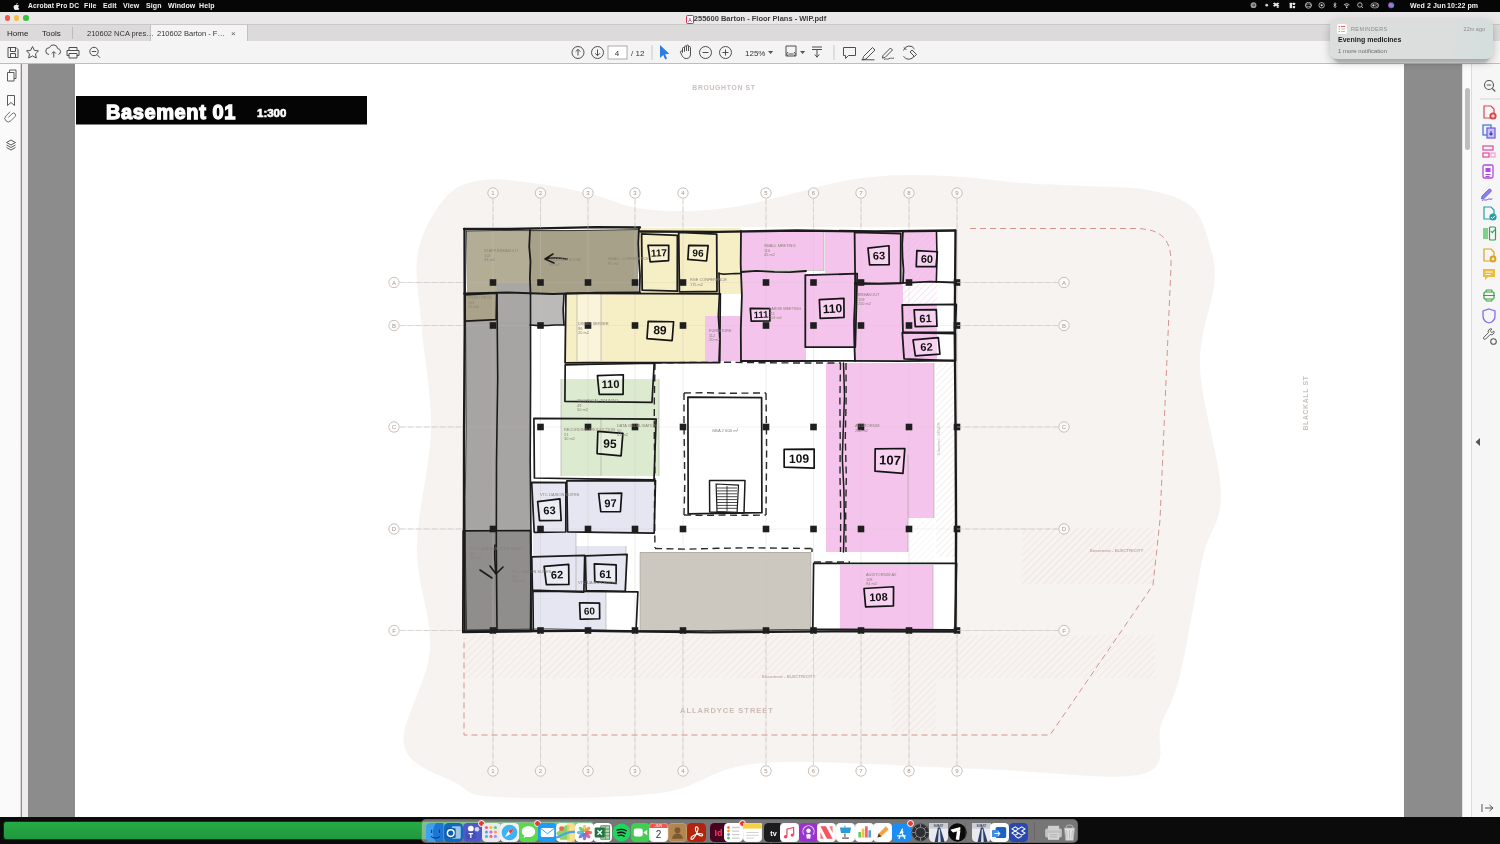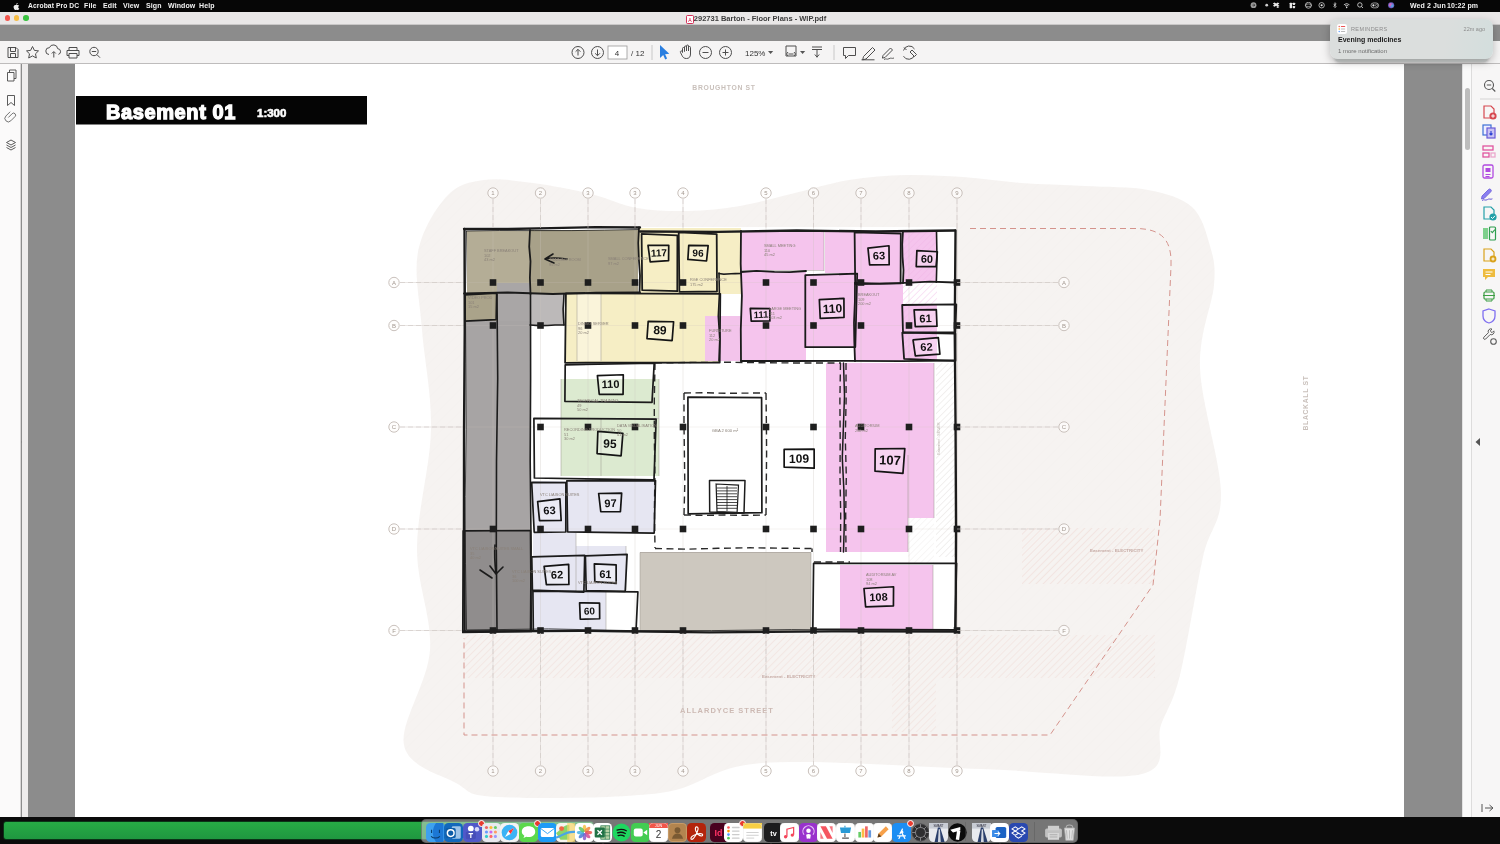--- a/index.html
+++ b/index.html
@@ -777,22 +777,34 @@
 
  <div class="tl" style="left:4.5px;background:#f2564d;"></div>
  <div class="tl" style="left:13.5px;background:#f5bd46;"></div>
  <div class="tl" style="left:23px;background:#38c240;"></div>
 
  <svg class="abs" style="left:686px;top:2.5px" width="8" height="9" viewBox="0 0 8 9">
         <rect x="0.5" y="0.5" width="7" height="8" rx="1" fill="#fff" stroke="#c03" stroke-width="0.8"></rect>
         <text x="4" y="6.5" font-size="5" fill="#c03" text-anchor="middle" font-family="Liberation Sans">A</text>
       </svg>
 </div>
-<div id="wintitle">292731 Barton - Floor Plans - WIP.pdf</div>
-
+<div id="wintitle">255600 Barton - Floor Plans - WIP.pdf</div>
+
+<div id="tabbar">
+
+ <div id="activetab"></div>
+ <span class="tabtxt" style="left:7px;color:#222;">Home</span>
+ <span class="tabtxt" style="left:42px;color:#222;">Tools</span>
+ <div class="tabsep" style="left:72px;"></div>
+
+ <span class="tabtxt" style="left:87px;font-size:7.5px;">210602 NCA pres…</span>
+
+ <span class="tabtxt" style="left:157px;font-size:7.5px;">210602 Barton - F…</span>
+ <span class="tabtxt" style="left:231px;font-size:8px;color:#555;">×</span>
+</div>
 
 <div id="toolbar">
 <svg width="1500" height="23" viewBox="0 0 1500 23">
  <g fill="none" stroke="#4e4e4e" stroke-width="1">
 
   <path d="M8 6.5h8l2 2v8h-10z M10.5 6.5v4h5v-4 M10.5 16.5v-4h5v4"></path>
 
   <path d="M32.5 5.5l1.9 3.9 4.1.5-3 2.9.8 4.2-3.8-2.1-3.8 2.1.8-4.2-3-2.9 4.1-.5z" stroke-linejoin="round"></path>
 
   <path d="M49 13.5a3.4 3.4 0 0 1 .4-6.8 4.3 4.3 0 0 1 8.3 1 2.9 2.9 0 0 1 .7 5.7"></path>

